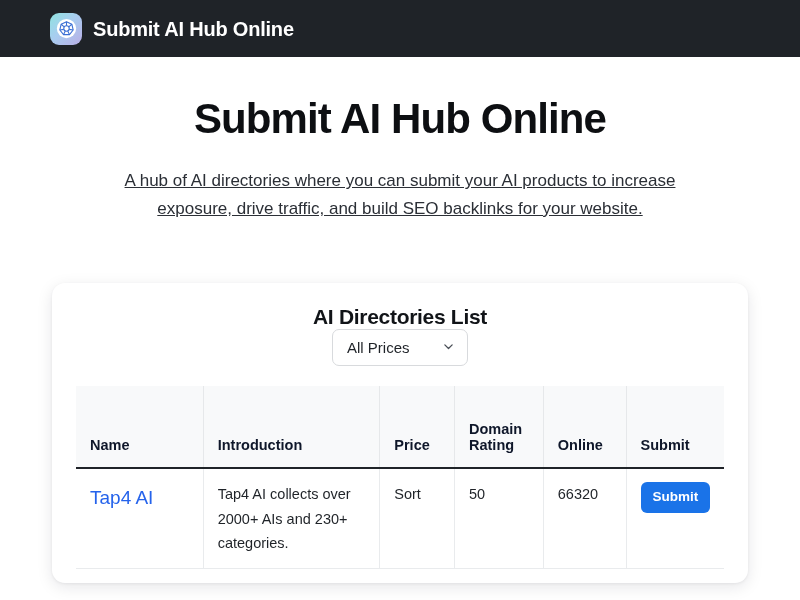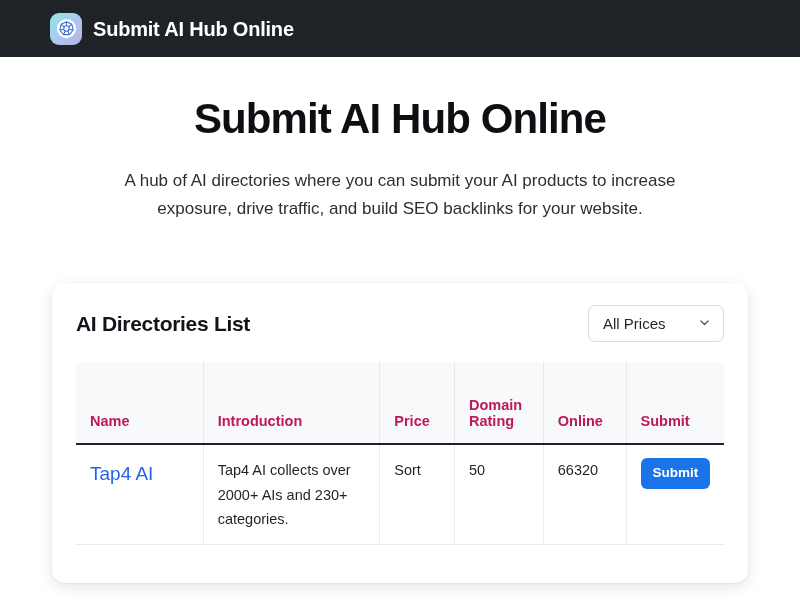--- a/index.html
+++ b/index.html
@@ -61,20 +61,21 @@
     letter-spacing: -0.9px;
     line-height: 1.15;
   }
   .hero-sub {
     margin: 24px auto 10px auto;
     max-width: 625px;
     font-size: 17px;
     line-height: 1.62;
     color: #2b2f36;
     font-weight: 400;
+    text-decoration: underline;
   }
 
   
   .card-wrap {
     padding: 0 52px;
     margin-top: 61px;
   }
   .card {
     background: #ffffff;
     border-radius: 13px;
@@ -82,20 +83,21 @@
     padding: 22px 24px 0 24px;
     height: 300px;
     overflow: hidden;
   }
   .card-head {
     display: flex;
     align-items: center;
     justify-content: space-between;
     padding: 0 0 0 0;
     margin-bottom: 20px;
+    flex-direction: column;
   }
   .card-title {
     margin: 0;
     font-size: 21px;
     font-weight: 700;
     color: #111418;
     letter-spacing: -0.3px;
   }
   .controls { display: flex; gap: 13px; }
   .select {
@@ -124,21 +126,21 @@
   
   .table-scroll { overflow: hidden; }
   table {
     width: 100%;
     border-collapse: collapse;
     table-layout: fixed;
     font-size: 14.5px;
   }
   thead th {
     background: #f8f9fa;
-    color: #be185d;
+    color: #0f172a;
     font-weight: 700;
     font-size: 14.5px;
     text-align: left;
     vertical-align: bottom;
     padding: 13px 14px 14px 14px;
     border-right: 1px solid #e6e8ea;
     border-bottom: 2px solid #1f2328;
     height: 82px;
   }
   thead th:last-child { border-right: none; }

